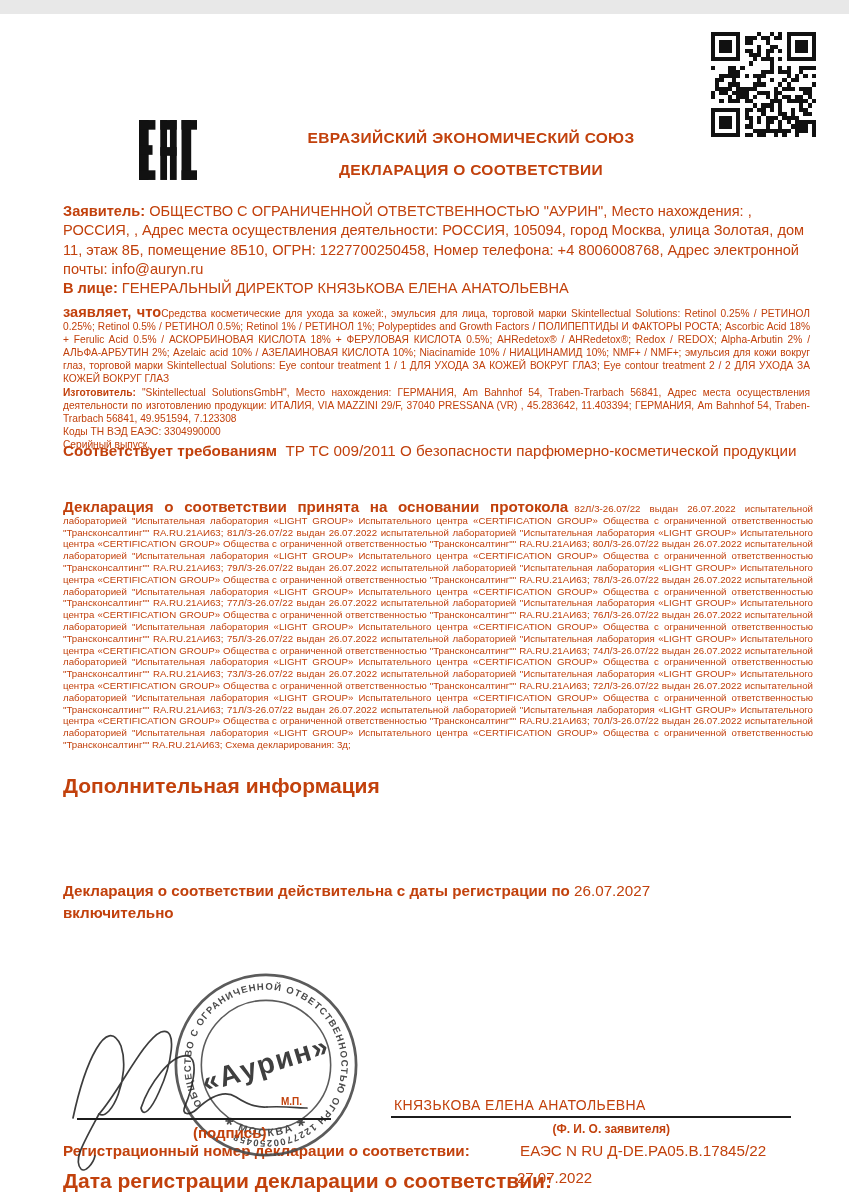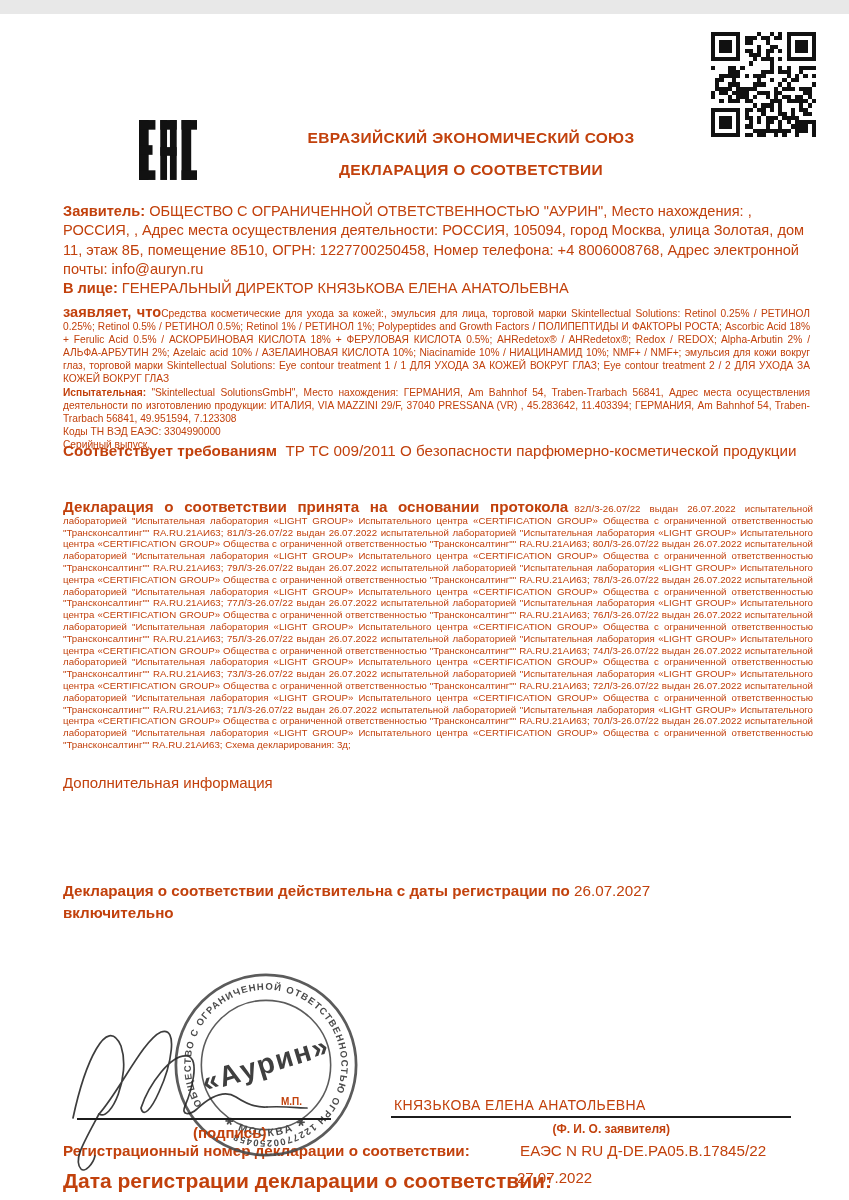--- a/index.html
+++ b/index.html
@@ -17,21 +17,21 @@
   .titles .t2{font-size:15.5px;font-weight:700;letter-spacing:.3px;margin-top:14px;}
   
   .applicant{position:absolute;left:63px;top:188px;width:746px;font-size:14.6px;line-height:19.3px;}
   .applicant p{margin:0;}
   .declares{position:absolute;left:63px;top:292px;width:747px;font-size:10.2px;line-height:13.1px;text-align:justify;}
   .declares .lead{font-size:14.6px;font-weight:700;line-height:13.1px;padding-right:0;}
   .declares p{margin:0;}
   .compliance{position:absolute;left:63px;top:426px;width:747px;font-size:15.2px;line-height:21.5px;}
   .basis{position:absolute;left:63px;top:487px;width:750px;font-size:9.7px;line-height:11.8px;text-align:justify;}
   .basis .lead{font-size:15.2px;font-weight:700;line-height:11.8px;padding-right:6px;}
-  .addinfo{position:absolute;left:63px;top:760px;font-size:15px;font-weight:400;}
+  .addinfo{position:absolute;left:63px;top:760px;font-size:21px;font-weight:700;}
   .validity{position:absolute;left:63px;top:866px;width:747px;font-size:15.2px;line-height:21.5px;}
   
   .stamp-svg{position:absolute;left:160px;top:945px;width:212px;height:212px;z-index:1;}
   .sign-svg{position:absolute;left:55px;top:982px;width:310px;height:178px;z-index:2;}
   .mp{position:absolute;left:281px;top:1082px;font-size:10px;font-weight:700;z-index:3;}
   .sig-line{position:absolute;left:77px;top:1104px;width:254px;height:2px;background:#1c1c1c;z-index:2;}
   .sig-caption{position:absolute;left:193px;top:1110px;width:150px;text-align:left;font-size:15px;font-weight:700;z-index:3;}
   .fio-name{position:absolute;left:394px;top:1083px;width:420px;font-size:14px;letter-spacing:.4px;z-index:3;}
   .fio-line{position:absolute;left:391px;top:1102px;width:400px;height:2px;background:#1c1c1c;z-index:2;}
   .fio-caption{position:absolute;left:470px;top:1108px;width:200px;text-align:right;font-size:12px;font-weight:700;z-index:3;}
@@ -388,21 +388,21 @@
     <div class="t2">ДЕКЛАРАЦИЯ О СООТВЕТСТВИИ</div>
   </div>
 
   <div class="applicant">
     <p><span class="b">Заявитель:</span> <span>ОБЩЕСТВО С ОГРАНИЧЕННОЙ ОТВЕТСТВЕННОСТЬЮ "АУРИН", Место нахождения: , РОССИЯ, , Адрес места осуществления деятельности: РОССИЯ, 105094, город Москва, улица Золотая, дом 11, этаж 8Б, помещение 8Б10, ОГРН: 1227700250458, Номер телефона: +4 8006008768, Адрес электронной почты: info@auryn.ru</span></p>
     <p><span class="b">В лице:</span> <span>ГЕНЕРАЛЬНЫЙ ДИРЕКТОР КНЯЗЬКОВА ЕЛЕНА АНАТОЛЬЕВНА</span></p>
   </div>
 
   <div class="declares">
     <p><span class="lead">заявляет, что</span><span>Средства косметические для ухода за кожей:, эмульсия для лица, торговой марки Skintellectual Solutions: Retinol 0.25% / РЕТИНОЛ 0.25%; Retinol 0.5% / РЕТИНОЛ 0.5%; Retinol 1% / РЕТИНОЛ 1%; Polypeptides and Growth Factors / ПОЛИПЕПТИДЫ И ФАКТОРЫ РОСТА; Ascorbic Acid 18% + Ferulic Acid 0.5% / АСКОРБИНОВАЯ КИСЛОТА 18% + ФЕРУЛОВАЯ КИСЛОТА 0.5%; AHRedetox® / AHRedetox®; Redox / REDOX; Alpha-Arbutin 2% / АЛЬФА-АРБУТИН 2%; Azelaic acid 10% / АЗЕЛАИНОВАЯ КИСЛОТА 10%; Niacinamide 10% / НИАЦИНАМИД 10%; NMF+ / NMF+; эмульсия для кожи вокруг глаз, торговой марки Skintellectual Solutions: Eye contour treatment 1 / 1 ДЛЯ УХОДА ЗА КОЖЕЙ ВОКРУГ ГЛАЗ; Eye contour treatment 2 / 2 ДЛЯ УХОДА ЗА КОЖЕЙ ВОКРУГ ГЛАЗ</span></p>
-    <p><span class="b">Испытательная:</span> <span>"Skintellectual SolutionsGmbH", Место нахождения: ГЕРМАНИЯ, Am Bahnhof 54, Traben-Trarbach 56841, Адрес места осуществления деятельности по изготовлению продукции: ИТАЛИЯ, VIA MAZZINI 29/F, 37040 PRESSANA (VR) , 45.283642, 11.403394; ГЕРМАНИЯ, Am Bahnhof 54, Traben-Trarbach 56841, 49.951594, 7.123308</span></p>
+    <p><span class="b">Изготовитель:</span> <span>"Skintellectual SolutionsGmbH", Место нахождения: ГЕРМАНИЯ, Am Bahnhof 54, Traben-Trarbach 56841, Адрес места осуществления деятельности по изготовлению продукции: ИТАЛИЯ, VIA MAZZINI 29/F, 37040 PRESSANA (VR) , 45.283642, 11.403394; ГЕРМАНИЯ, Am Bahnhof 54, Traben-Trarbach 56841, 49.951594, 7.123308</span></p>
     <p>Коды ТН ВЭД ЕАЭС: 3304990000</p>
     <p>Серийный выпуск,</p>
   </div>
 
   <div class="compliance">
     <span class="b">Соответствует требованиям</span>&nbsp; <span>ТР ТС 009/2011 О безопасности парфюмерно-косметической продукции</span>
   </div>
 
   <div class="basis">
     <span class="lead">Декларация о соответствии принята на основании протокола</span><span>82Л/3-26.07/22 выдан 26.07.2022  испытательной лабораторией "Испытательная лаборатория «LIGHT GROUP» Испытательного центра «CERTIFICATION GROUP» Общества с ограниченной ответственностью "Трансконсалтинг"" RA.RU.21АИ63; 81Л/3-26.07/22 выдан 26.07.2022  испытательной лабораторией "Испытательная лаборатория «LIGHT GROUP» Испытательного центра «CERTIFICATION GROUP» Общества с ограниченной ответственностью "Трансконсалтинг"" RA.RU.21АИ63; 80Л/3-26.07/22 выдан 26.07.2022  испытательной лабораторией "Испытательная лаборатория «LIGHT GROUP» Испытательного центра «CERTIFICATION GROUP» Общества с ограниченной ответственностью "Трансконсалтинг"" RA.RU.21АИ63; 79Л/3-26.07/22 выдан 26.07.2022  испытательной лабораторией "Испытательная лаборатория «LIGHT GROUP» Испытательного центра «CERTIFICATION GROUP» Общества с ограниченной ответственностью "Трансконсалтинг"" RA.RU.21АИ63; 78Л/3-26.07/22 выдан 26.07.2022  испытательной лабораторией "Испытательная лаборатория «LIGHT GROUP» Испытательного центра «CERTIFICATION GROUP» Общества с ограниченной ответственностью "Трансконсалтинг"" RA.RU.21АИ63; 77Л/3-26.07/22 выдан 26.07.2022  испытательной лабораторией "Испытательная лаборатория «LIGHT GROUP» Испытательного центра «CERTIFICATION GROUP» Общества с ограниченной ответственностью "Трансконсалтинг"" RA.RU.21АИ63; 76Л/3-26.07/22 выдан 26.07.2022  испытательной лабораторией "Испытательная лаборатория «LIGHT GROUP» Испытательного центра «CERTIFICATION GROUP» Общества с ограниченной ответственностью "Трансконсалтинг"" RA.RU.21АИ63; 75Л/3-26.07/22 выдан 26.07.2022  испытательной лабораторией "Испытательная лаборатория «LIGHT GROUP» Испытательного центра «CERTIFICATION GROUP» Общества с ограниченной ответственностью "Трансконсалтинг"" RA.RU.21АИ63; 74Л/3-26.07/22 выдан 26.07.2022  испытательной лабораторией "Испытательная лаборатория «LIGHT GROUP» Испытательного центра «CERTIFICATION GROUP» Общества с ограниченной ответственностью "Трансконсалтинг"" RA.RU.21АИ63; 73Л/3-26.07/22 выдан 26.07.2022  испытательной лабораторией "Испытательная лаборатория «LIGHT GROUP» Испытательного центра «CERTIFICATION GROUP» Общества с ограниченной ответственностью "Трансконсалтинг"" RA.RU.21АИ63; 72Л/3-26.07/22 выдан 26.07.2022  испытательной лабораторией "Испытательная лаборатория «LIGHT GROUP» Испытательного центра «CERTIFICATION GROUP» Общества с ограниченной ответственностью "Трансконсалтинг"" RA.RU.21АИ63; 71Л/3-26.07/22 выдан 26.07.2022  испытательной лабораторией "Испытательная лаборатория «LIGHT GROUP» Испытательного центра «CERTIFICATION GROUP» Общества с ограниченной ответственностью "Трансконсалтинг"" RA.RU.21АИ63; 70Л/3-26.07/22 выдан 26.07.2022  испытательной лабораторией "Испытательная лаборатория «LIGHT GROUP» Испытательного центра «CERTIFICATION GROUP» Общества с ограниченной ответственностью "Трансконсалтинг"" RA.RU.21АИ63; Схема декларирования: 3д;</span>

